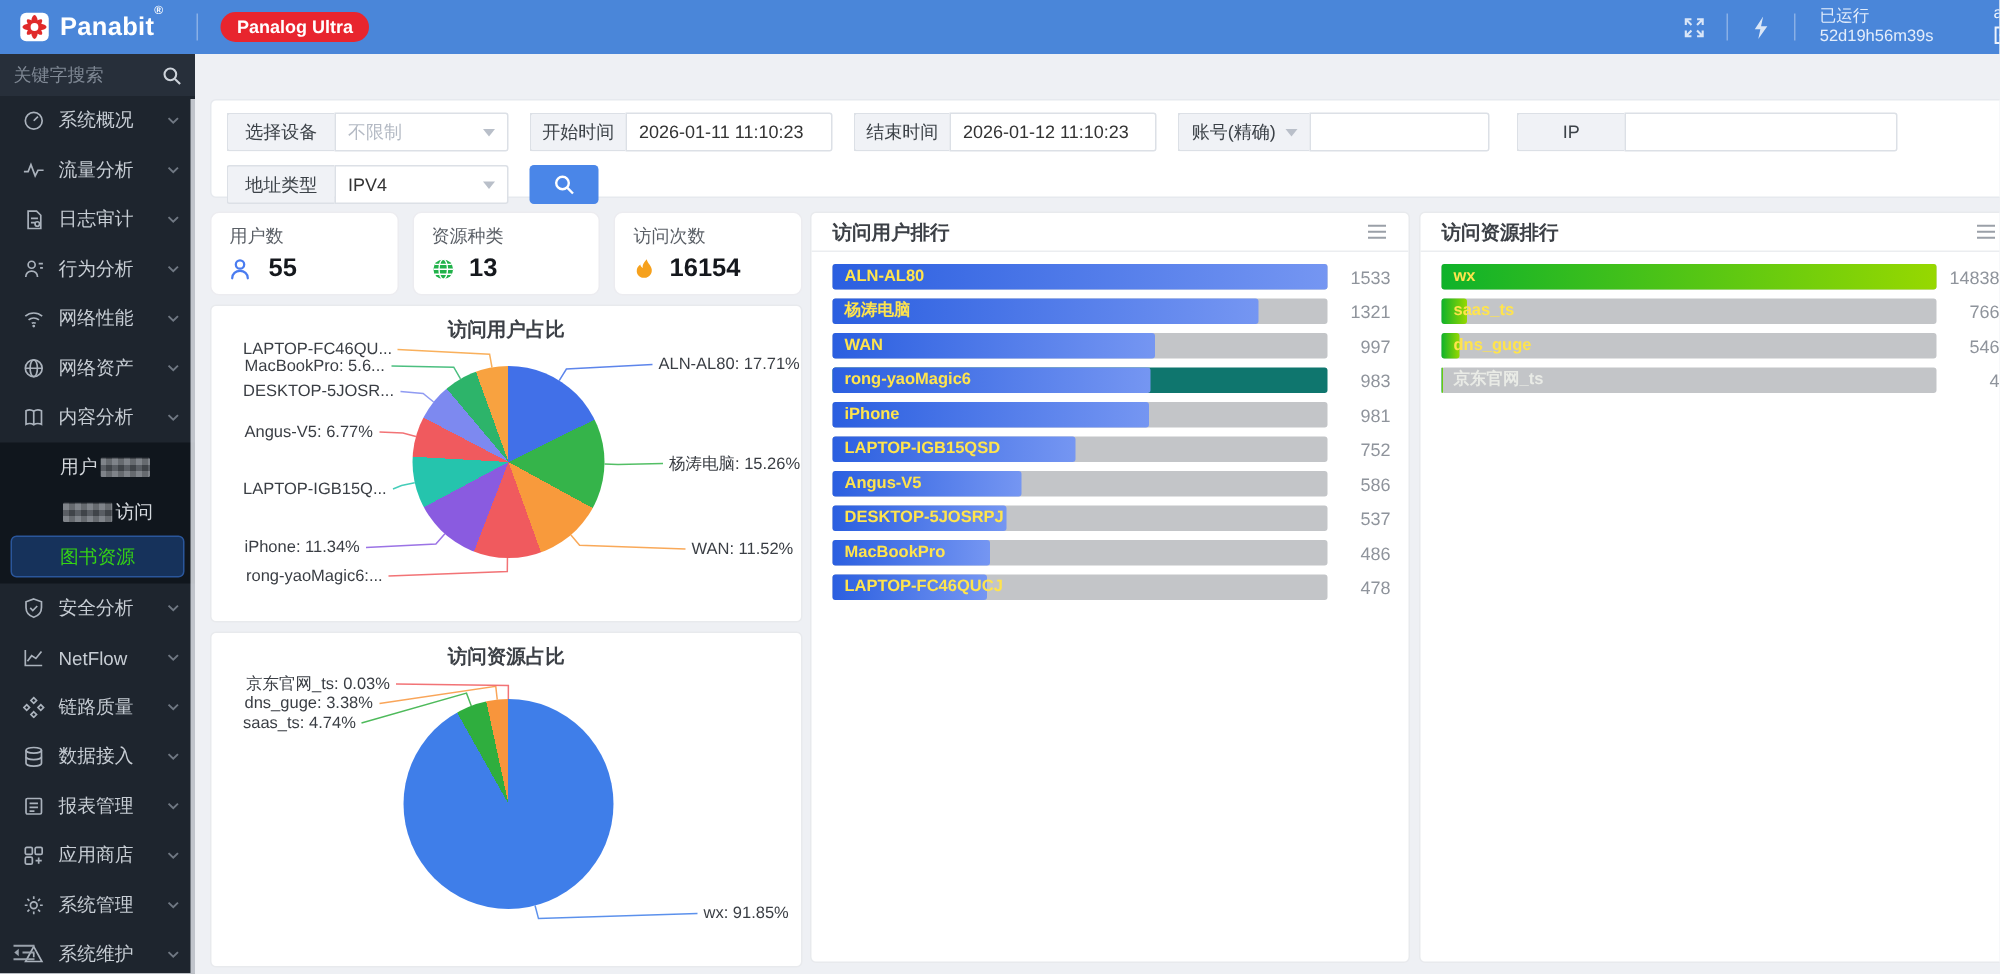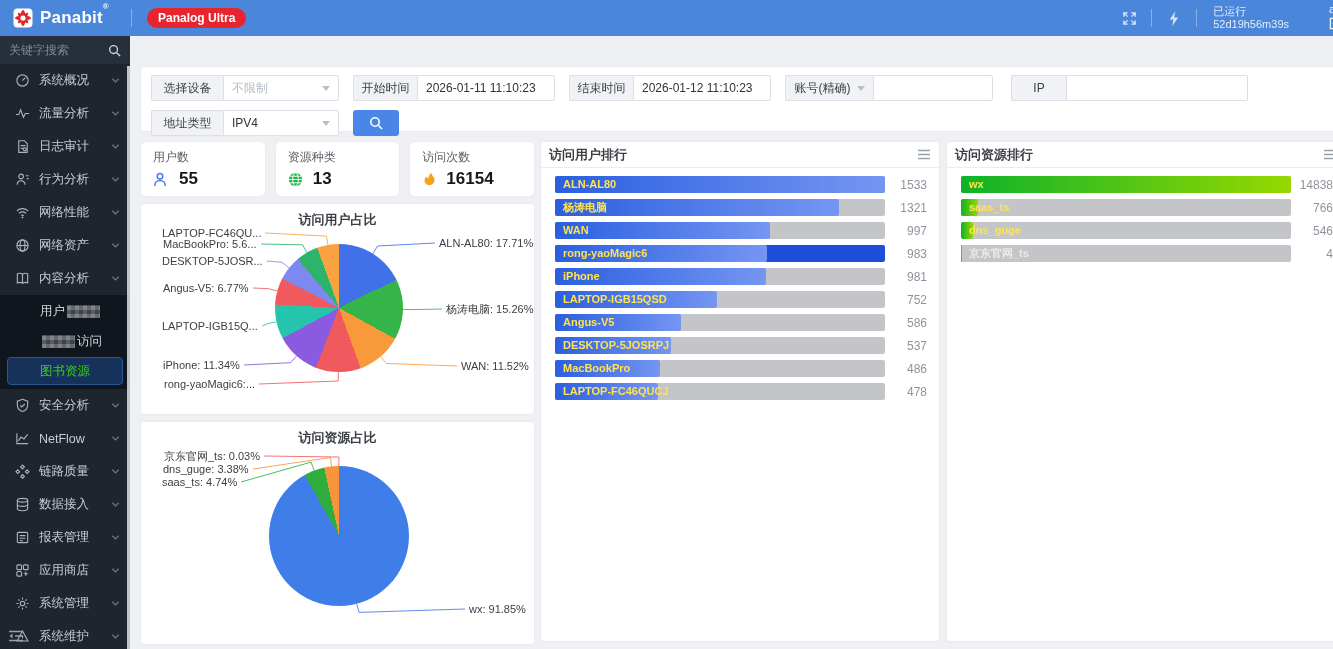--- a/index.html
+++ b/index.html
@@ -83,21 +83,21 @@
   #panel-resource-bar  { left:946px; top:141px; width:400px; height:501px; }
 
   .chart-title { position:absolute; top:7px; left:0; width:100%; text-align:center; font-size:13px;
                  font-weight:bold; color:#3c4046; }
   .pie { position:absolute; border-radius:50%; }
   .pie-lines { position:absolute; left:0; top:0; pointer-events:none; }
   .pie-lines polyline { stroke-width:1; opacity:.85; }
   .pie-label { position:absolute; transform:translateY(-50%); font-size:11px; color:#3a3e44; white-space:nowrap; }
 
   .bp-head { height:26px; display:flex; align-items:center; justify-content:space-between;
-             padding:0 8px; border-bottom:1px solid #ebedf0; }
+             padding:0 14px; border-bottom:1px solid #ebedf0; }
   .bp-title { font-size:13px; font-weight:bold; color:#3c4046; }
   .bp-body { padding:8px 12px 0 14px; }
   .brow { display:flex; align-items:center; height:17px; margin-bottom:6px; }
   .track { position:relative; flex:1; height:100%; background:#c3c5c8; border-radius:2px; }
   .bar { position:absolute; left:0; top:0; bottom:0; border-radius:2px; }
   .blabel { position:absolute; left:8px; top:0; line-height:17px; font-size:11px; font-weight:bold;
             color:#ffe44d; white-space:nowrap; }
   .blabel.dim { color:#e9ebe6; }
   .bval { width:36px; margin-left:6px; text-align:right; font-size:12px; color:#8f949c; flex:none; }
   .menu-icon { display:flex; cursor:pointer; }
@@ -418,21 +418,21 @@
         <input class="fctrl" style="width: 138px;" value="2026-01-12 11:10:23">
       </div>
       <div class="fg">
         <span class="flabel" style="width:88px">
             <span>账号(精确)</span>
             <span class="caret"></span>
           </span>
         <input class="fctrl" style="width: 120px;" value="">
       </div>
       <div class="fg" style="margin-left:4px">
-        <span class="flabel" style="width:55px">IP</span>
+        <span class="flabel" style="width:72px">IP</span>
         <input class="fctrl" style="width: 182px;" value="">
       </div>
     </div>
     <div class="frow">
       <div class="fg">
         <span class="flabel" style="width:72px">地址类型</span>
         <span class="fctrl" style="width:116px">
             <span>IPV4</span>
             <span class="caret"></span>
           </span>
@@ -546,21 +546,21 @@
           <span class="bval">1321</span>
         </div>
         <div class="brow">
           <div class="track" style="background: rgb(195, 197, 200);">
             <div class="bar" style="width: 65.0359%; background: linear-gradient(90deg, rgb(43, 95, 224), rgb(117, 150, 242));"></div>
             <span class="blabel" style="color: rgb(255, 228, 77);">WAN</span>
           </div>
           <span class="bval">997</span>
         </div>
         <div class="brow">
-          <div class="track" style="background: #1d4ed8;">
+          <div class="track" style="background: #0f766e;">
             <div class="bar" style="width: 64.1226%; background: linear-gradient(90deg, rgb(43, 95, 224), rgb(117, 150, 242));"></div>
             <span class="blabel" style="color: rgb(255, 228, 77);">rong-yaoMagic6</span>
           </div>
           <span class="bval">983</span>
         </div>
         <div class="brow">
           <div class="track" style="background: rgb(195, 197, 200);">
             <div class="bar" style="width: 63.9922%; background: linear-gradient(90deg, rgb(43, 95, 224), rgb(117, 150, 242));"></div>
             <span class="blabel" style="color: rgb(255, 228, 77);">iPhone</span>
           </div>

